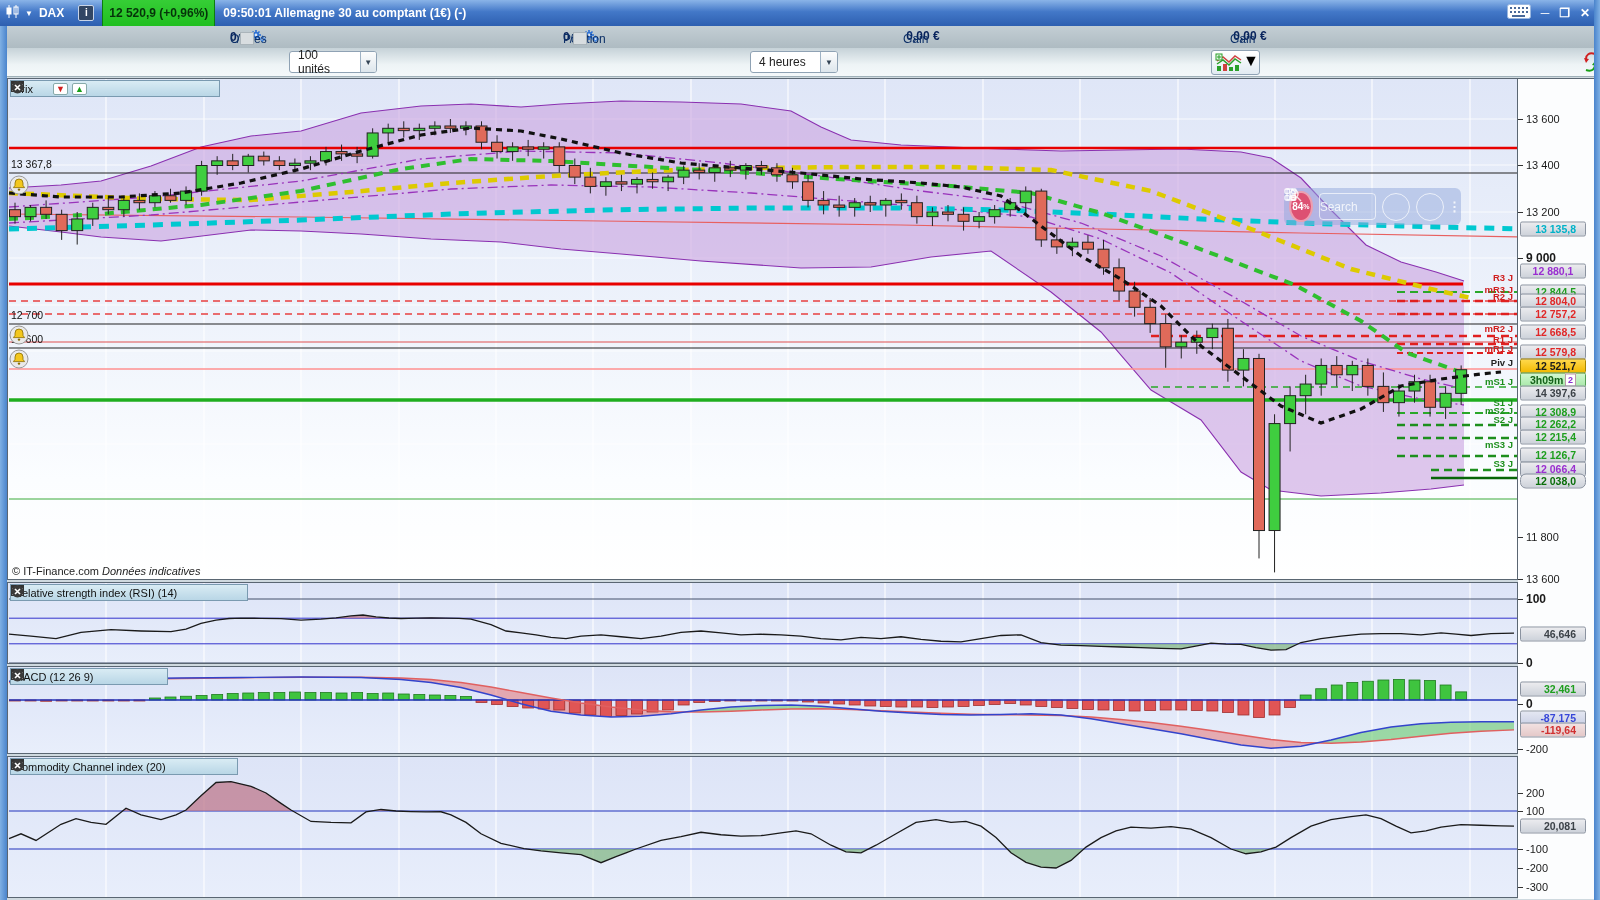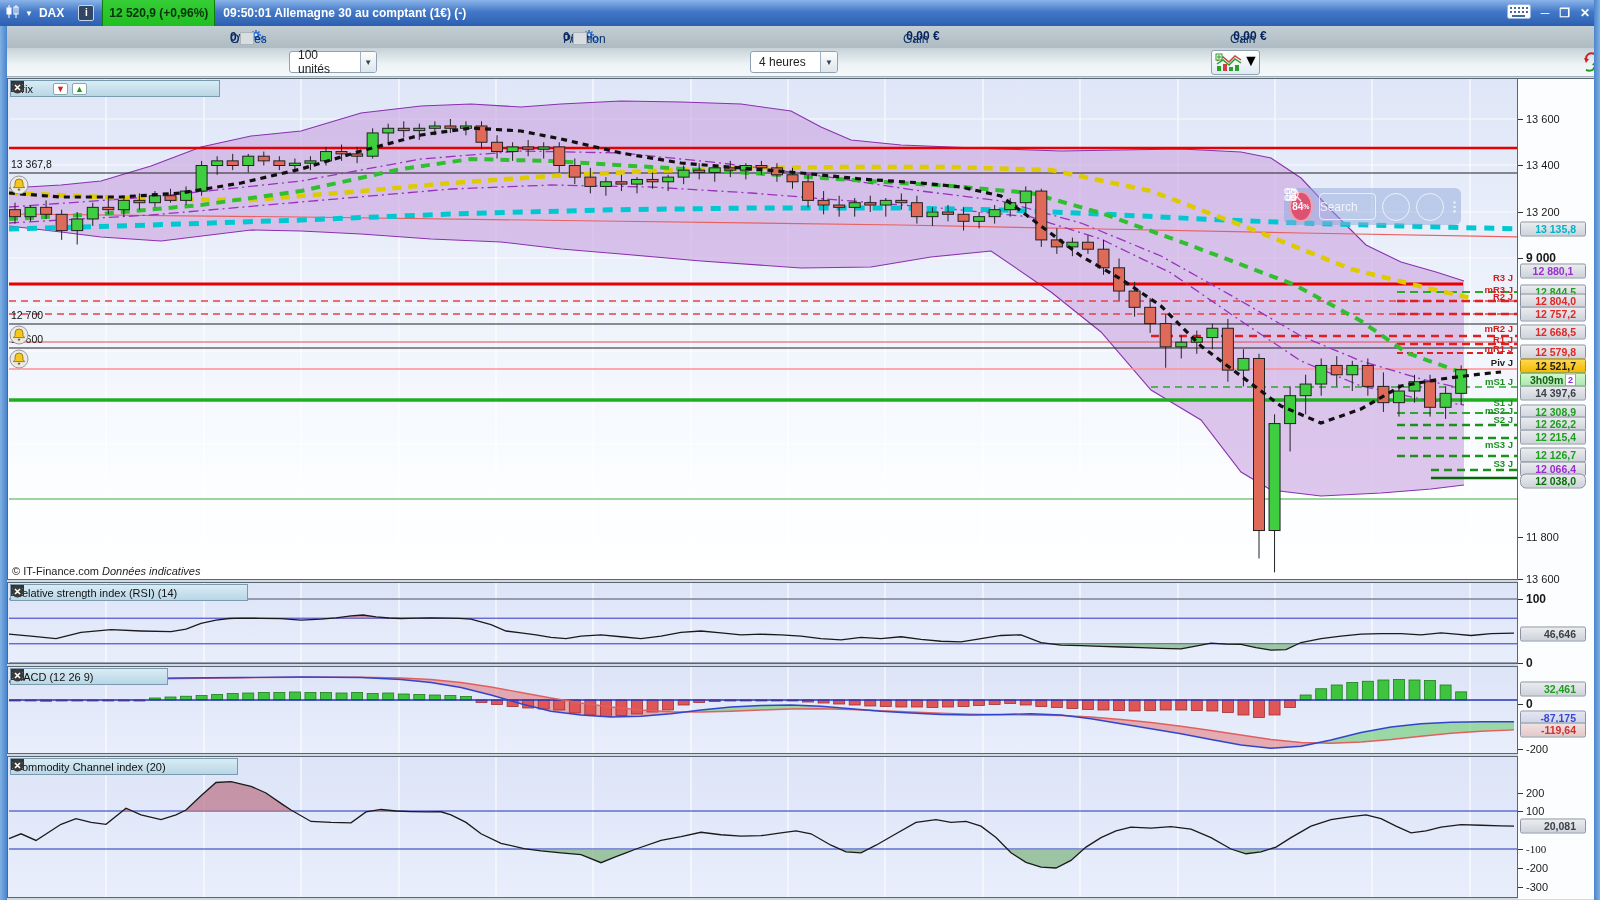--- a/index.html
+++ b/index.html
@@ -836,21 +836,21 @@
       <div class="tick bold" style="top: 584px;">0</div>
       <div class="tickline" style="top: 625px;"></div>
       <div class="tick bold" style="top: 625px;">0</div>
       <div class="tickline" style="top: 670px;"></div>
       <div class="tick" style="top: 670px;">-200</div>
       <div class="tickline" style="top: 714px;"></div>
       <div class="tick" style="top: 714px;">200</div>
       <div class="tickline" style="top: 732px;"></div>
       <div class="tick" style="top: 732px;">100</div>
       <div class="tickline" style="top: 770px;"></div>
-      <div class="tick" style="top: 770px; font-family: Liberation Serif, serif;">-100</div>
+      <div class="tick" style="top: 770px;">-100</div>
       <div class="tickline" style="top: 789px;"></div>
       <div class="tick" style="top: 789px;">-200</div>
       <div class="tickline" style="top: 808px;"></div>
       <div class="tick" style="top: 808px;">-300</div>
       <div class="abadge cyan" style="top: 150px;">13 135,8</div>
       <div class="abadge purple" style="top: 192px; text-align: center;">12 880,1</div>
       <div class="abadge green" style="top: 213px;">12 844,5</div>
       <div class="abadge red" style="top: 222px;">12 804,0</div>
       <div class="abadge red" style="top: 235px;">12 757,2</div>
       <div class="abadge red" style="top: 253px;">12 668,5</div>

